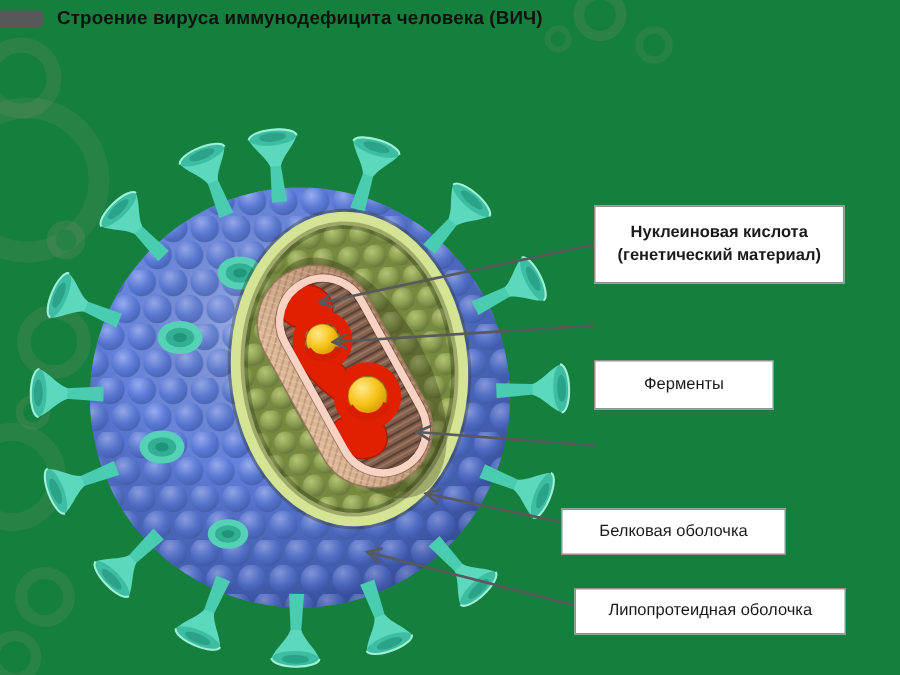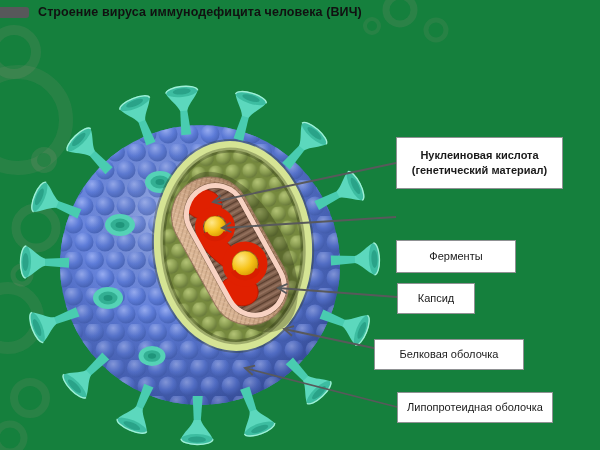--- a/index.html
+++ b/index.html
@@ -18,21 +18,21 @@
   }
   .callout{
     position:absolute;box-sizing:border-box;background:#fff;
     border:1.3px solid #8f9193;display:flex;align-items:center;justify-content:center;
     text-align:center;font-size:11px;color:#1a1a1a;line-height:1.35;padding:3px 8px;
   }
   #box-nucleic {left:396px;top:137px;width:167px;height:52px;font-weight:bold;}
   #box-enzymes {left:396px;top:196px;width:120px;height:33px;margin-top:44px;}
   #box-capsid  {left:397px;top:283px;width:78px; height:31px;}
   #box-protein {left:374px;top:339px;width:150px;height:31px;}
-  #box-lipo    {left:397px;top:392px;width:156px;height:31px;}
+  #box-lipo    {left:383px;top:392px;width:181px;height:31px;}
 </style>
 </head>
 <body>
 
 <div id="stage">
 
   <svg id="bg-svg" viewBox="0 0 600 450">
     <defs>
       <radialGradient id="sphereGrad" cx="38%" cy="33%" r="75%">
         <stop offset="0%" stop-color="#8da4ea"></stop>
@@ -197,23 +197,20 @@
 
   <div class="title-marker"></div>
   <div class="page-title">Строение вируса иммунодефицита человека (ВИЧ)</div>
 
   <div class="callout" id="box-nucleic">
     <span>Нуклеиновая кислота (генетический материал)</span>
   </div>
   <div class="callout" id="box-enzymes">
     <span>Ферменты</span>
   </div>
-  <div class="callout" id="box-capsid">
-    <span>Капсид</span>
-  </div>
   <div class="callout" id="box-protein">
     <span>Белковая оболочка</span>
   </div>
   <div class="callout" id="box-lipo">
     <span>Липопротеидная оболочка</span>
   </div>
 
 </div>
 
 </body></html>

